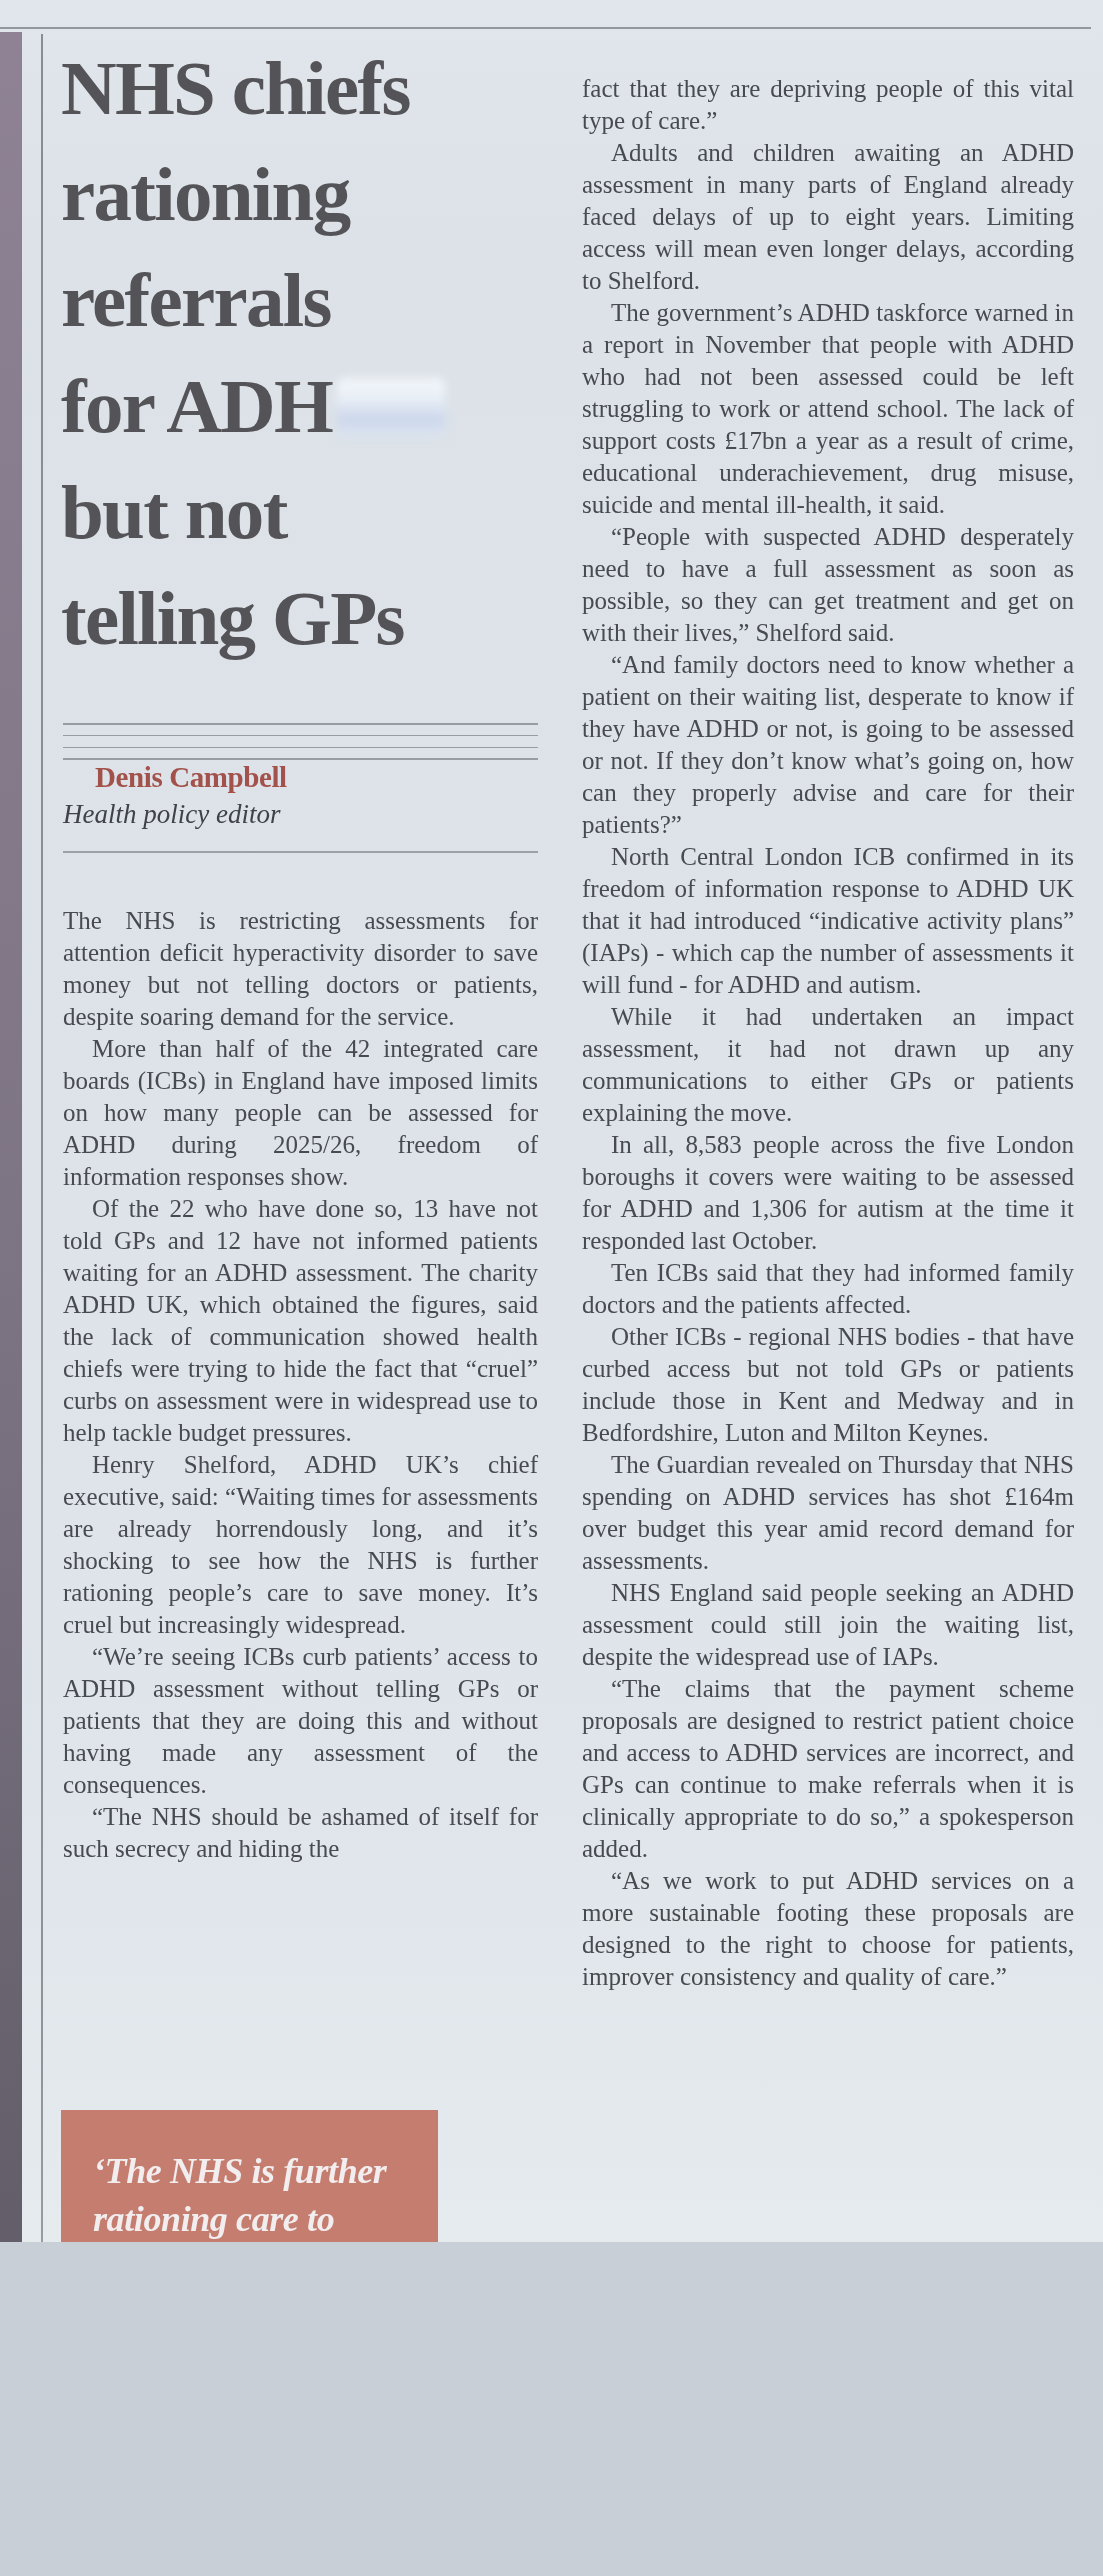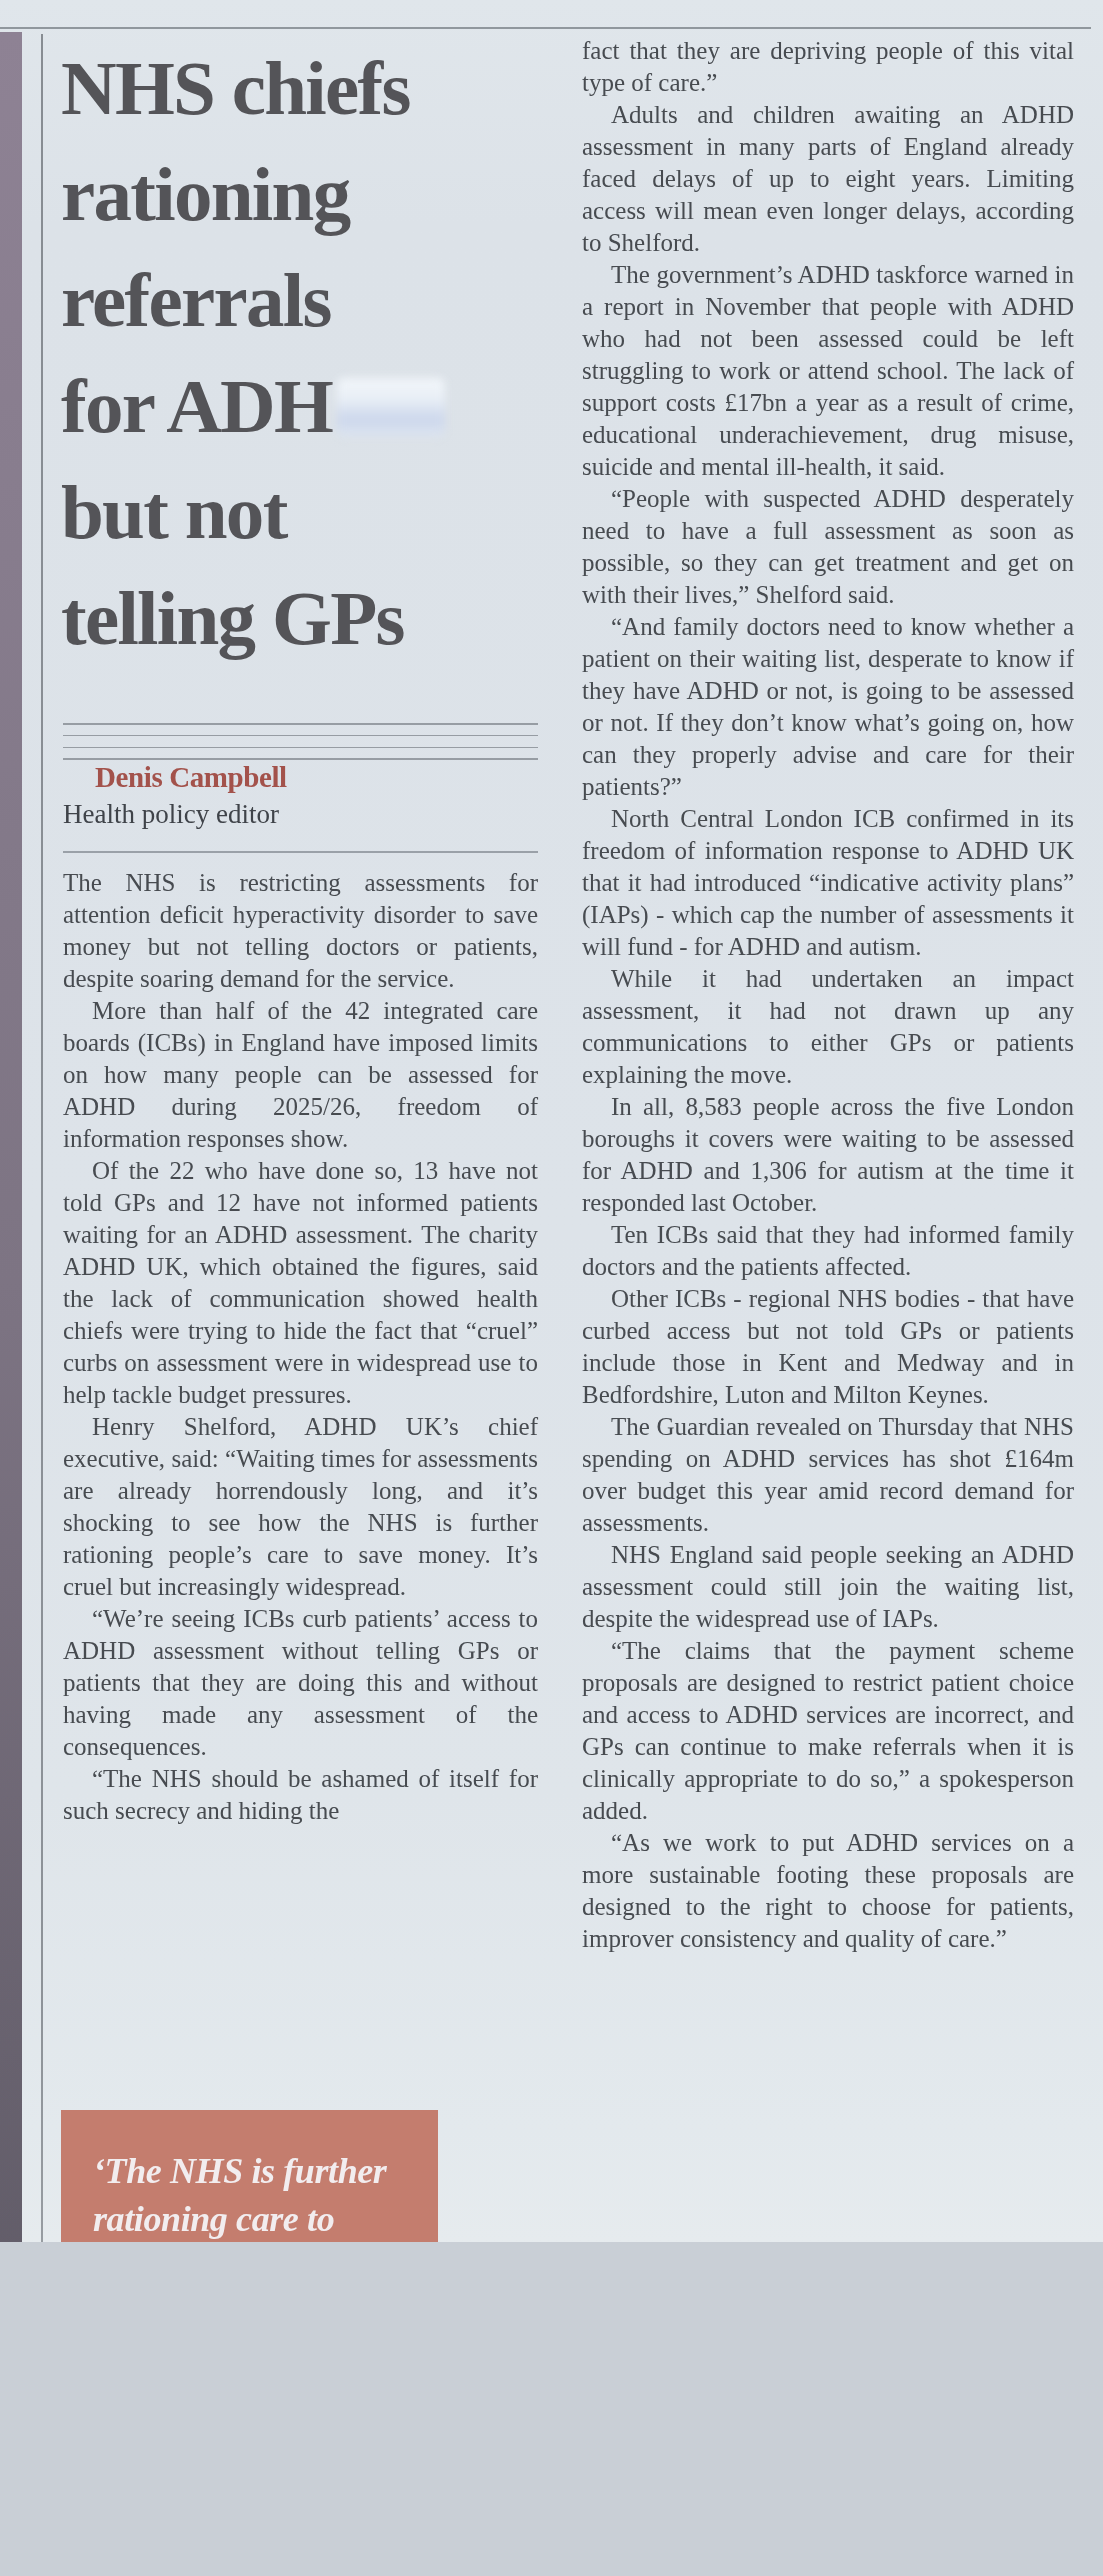--- a/index.html
+++ b/index.html
@@ -60,27 +60,27 @@
     opacity: .85;
   }
   .author-name {
     position: absolute; left: 63px; top: 761px;
     font-size: 29px; font-weight: bold; color: var(--byline_red);
     letter-spacing: -0.4px;
     margin-left: 32px;
   }
   .author-role {
     position: absolute; left: 63px; top: 799px;
-    font-size: 27px; color: #3f4349;
+    font-size: 27px; font-style: italic; color: #3f4349;
   }
   .body-divider {
     position: absolute; left: 63px; top: 851px; width: 475px; height: 1.7px;
     background: var(--thin_rule); opacity: .8;
   }
-  .body-col { font-size: 25px; line-height: 32px; text-align: justify; color: var(--body_text); }
+  .body-col { font-size: 25px; line-height: 32px; text-align: justify; color: var(--body_text); margin-top: 38px; }
   .body-col p { text-indent: 0; }
   .body-col p.indent { text-indent: 29px; }
   .left-body  { position: absolute; left: 63px;  top: 867px; width: 475px; }
   .right-body { position: absolute; left: 582px; top: 35px;   width: 492px; }
   .quote-box {
     position: absolute; left: 61px; top: 2110px; width: 377px; height: 353px;
     background: var(--quote_box);
     padding: 37px 36px 0 32px;
   }
   .quote-box .q-line {

